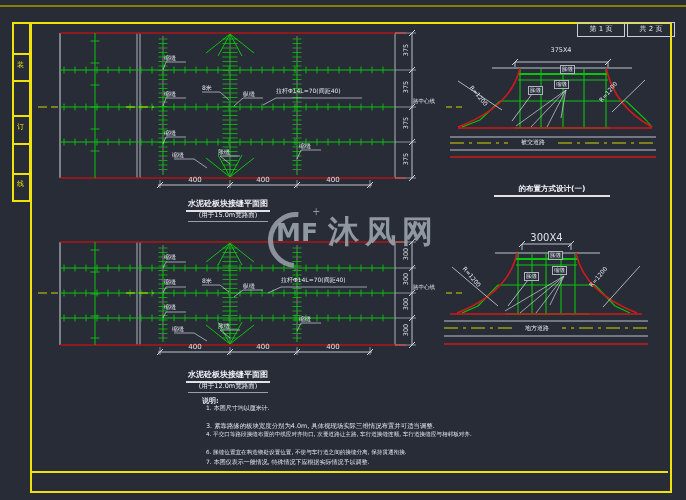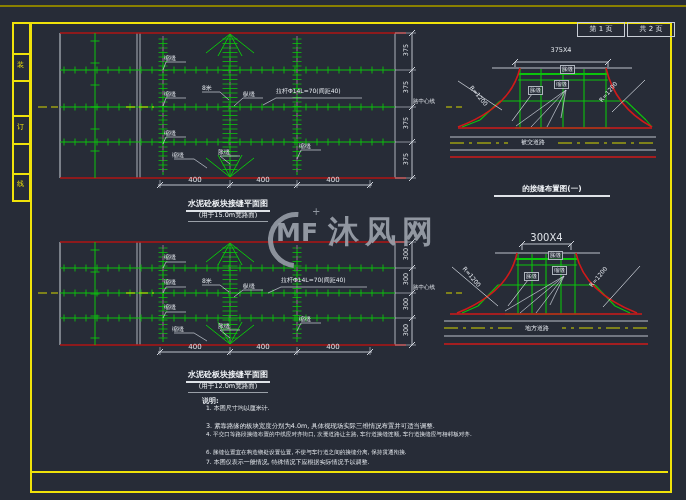--- a/index.html
+++ b/index.html
@@ -646,21 +646,21 @@
   <div class="abs plab" style="left:218px;top:322px">胀缝</div>
   <div class="abs plab" style="left:299px;top:315px">缩缝</div>
 
   <div class="abs dim" style="left:536px;top:46px;width:50px;font-size:6.5px">375X4</div>
   <div class="abs rlab" style="left:459px;top:92px;transform:rotate(50deg)">R=1200</div>
   <div class="abs rlab" style="left:588px;top:88px;transform:rotate(-50deg)">R=1200</div>
   <div class="abs jbox" style="left:560px;top:65px">胀缝</div>
   <div class="abs jbox" style="left:528px;top:86px">胀缝</div>
   <div class="abs jbox" style="left:554px;top:80px">缩缝</div>
   <div class="abs road" style="left:508px;top:138px;width:50px">被交道路</div>
-  <div class="abs stitle" style="left:494px;top:184px;width:116px">的接缝布置图(一)</div>
+  <div class="abs stitle" style="left:494px;top:184px;width:116px">的布置方式设计(一)</div>
 
   <div class="abs dim" style="left:521px;top:232px;width:51px;font-size:10px">300X4</div>
   <div class="abs rlab" style="left:452px;top:273px;transform:rotate(50deg)">R=1200</div>
   <div class="abs rlab" style="left:578px;top:273px;transform:rotate(-50deg)">R=1200</div>
   <div class="abs jbox" style="left:548px;top:251px">胀缝</div>
   <div class="abs jbox" style="left:524px;top:272px">胀缝</div>
   <div class="abs jbox" style="left:552px;top:266px">缩缝</div>
   <div class="abs road" style="left:512px;top:324px;width:50px">地方道路</div>
 
   <div class="abs note" style="left:202px;top:396px;font-size:7px;font-weight:bold">说明:</div>

